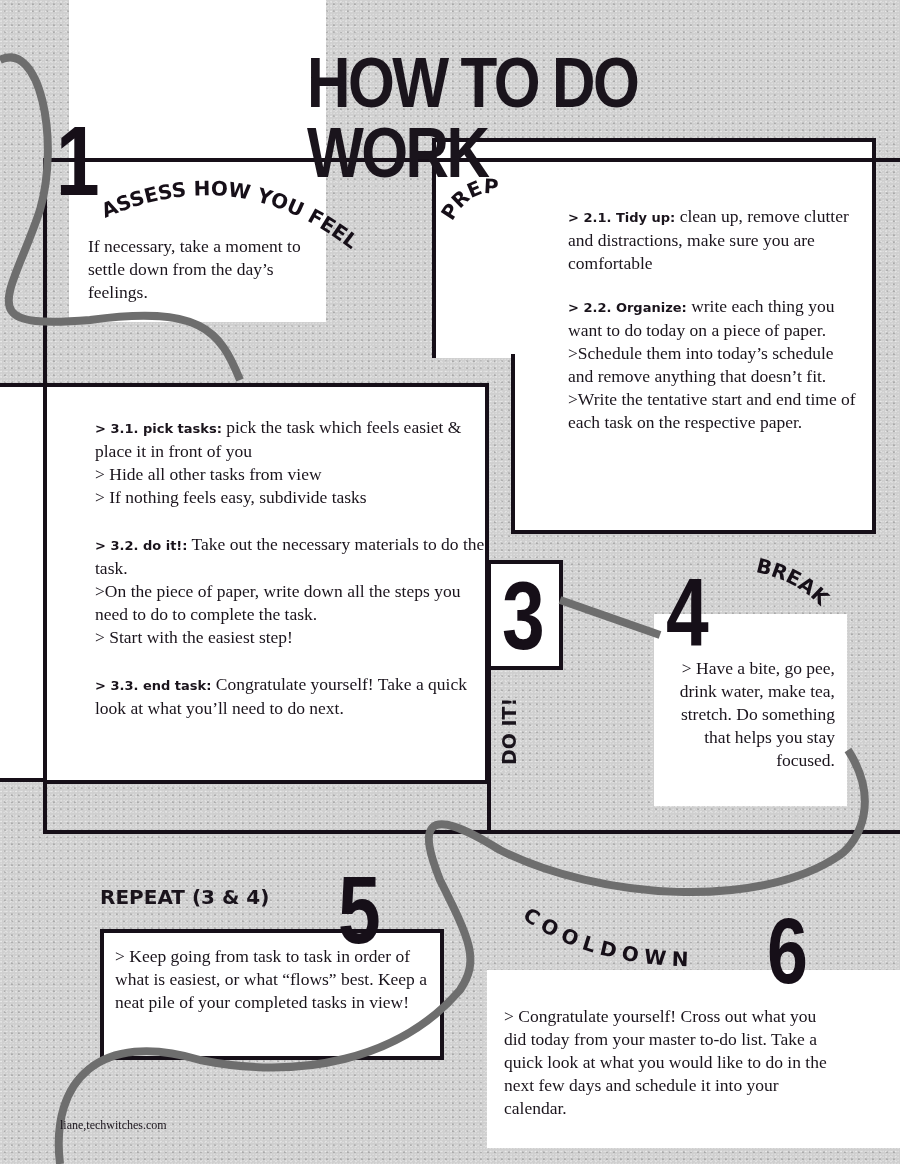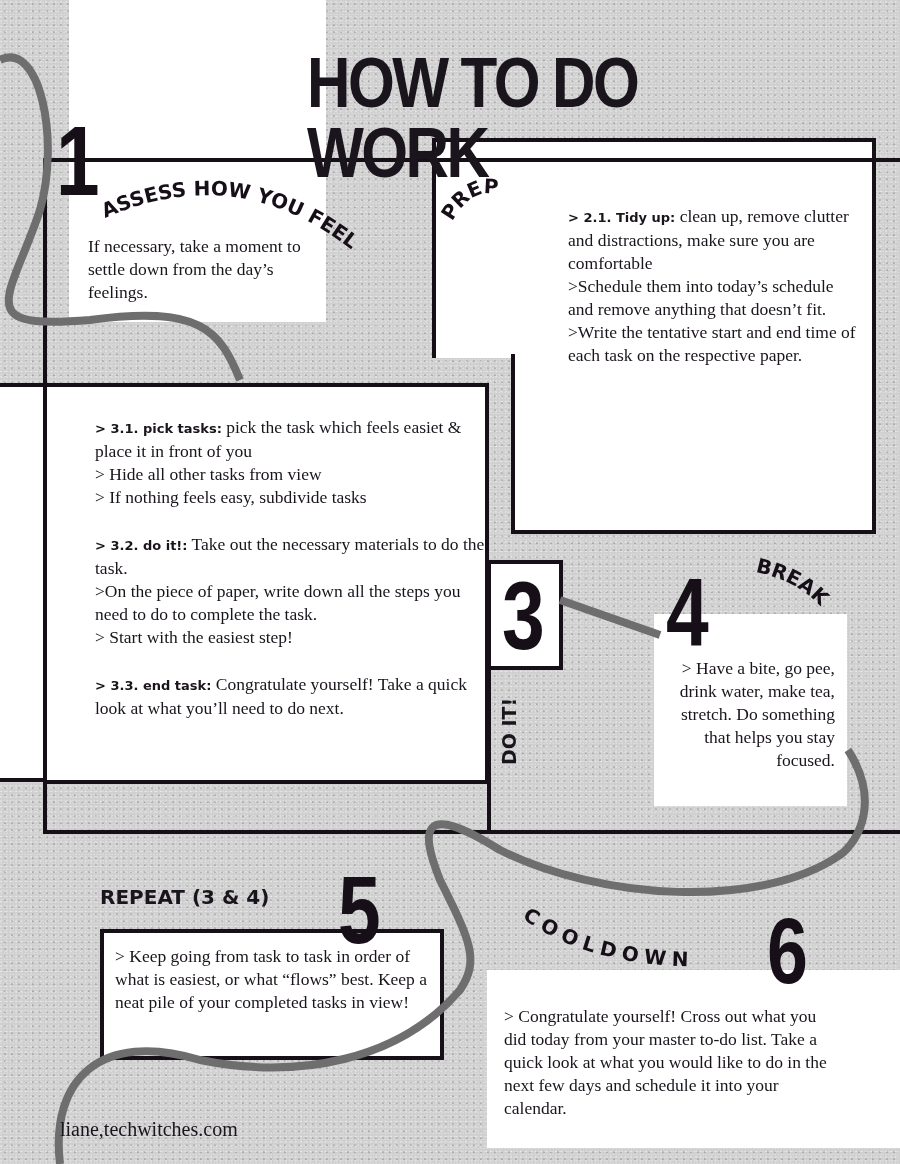--- a/index.html
+++ b/index.html
@@ -64,20 +64,21 @@
 <div class="abs body-text" style="left:88px;top:235px;width:225px;">If necessary, take a moment to settle down from the day’s feelings.</div>
 
 <svg class="overlay" width="900" height="1164">
   <defs>
       <path id="arc2" d="M452,222 Q480,170 528,212"></path>
     </defs>
   <text class="arc-text" font-size="20"><textPath href="#arc2">PREP</textPath></text>
 </svg>
 <div class="abs body-text" style="left:568px;top:205px;width:290px;">
   <p class="para"><b>&gt; 2.1. Tidy up:</b><span> clean up, remove clutter and distractions, make sure you are comfortable</span></p>
+  <p class="para" style="margin-top:20px"><b>&gt; 2.2.  Organize:</b><span> write each thing you want to do today on a piece of paper.</span></p>
   <p class="para">&gt;Schedule them into today’s schedule and remove anything that doesn’t fit.</p>
   <p class="para">&gt;Write the tentative start and end time of each task on the respective paper.</p>
 </div>
 
 <div class="abs body-text" style="left:75px;top:416px;width:395px;margin-left:20px;">
   <p class="para"><b>&gt; 3.1.  pick tasks:</b><span> pick the task which feels easiet &amp; place it in front of you</span></p>
   <p class="para">&gt; Hide all other tasks from view</p>
   <p class="para">&gt; If nothing feels easy, subdivide tasks</p>
   <p class="para" style="margin-top:24px"><b>&gt; 3.2. do it!:</b><span> Take out the necessary materials to do the task.</span></p>
   <p class="para">&gt;On the piece of paper, write down all the steps you need to do to complete the task.</p>
@@ -102,13 +103,13 @@
 
 <svg class="overlay" width="900" height="1164">
   <defs>
       <path id="arc6" d="M522,918 Q600,975 740,965"></path>
     </defs>
   <text class="arc-text" font-size="19" letter-spacing="6"><textPath href="#arc6">COOLDOWN</textPath></text>
 </svg>
 <div class="abs bignum" style="left:767px;top:905px;font-size:92px;">6</div>
 <div class="abs body-text" style="left:504px;top:1005px;width:330px;">&gt; Congratulate yourself! Cross out what you did today from your master to-do list. Take a quick look at what you would like to do in the next few days and schedule it into your calendar.</div>
 
-<div class="abs" style="left:60px;top:1118px;font-size:20px;">liane,techwitches.com</div>
+<div class="abs" style="left:60px;top:1118px;font-size:12px;">liane,techwitches.com</div>
 
 </body></html>

